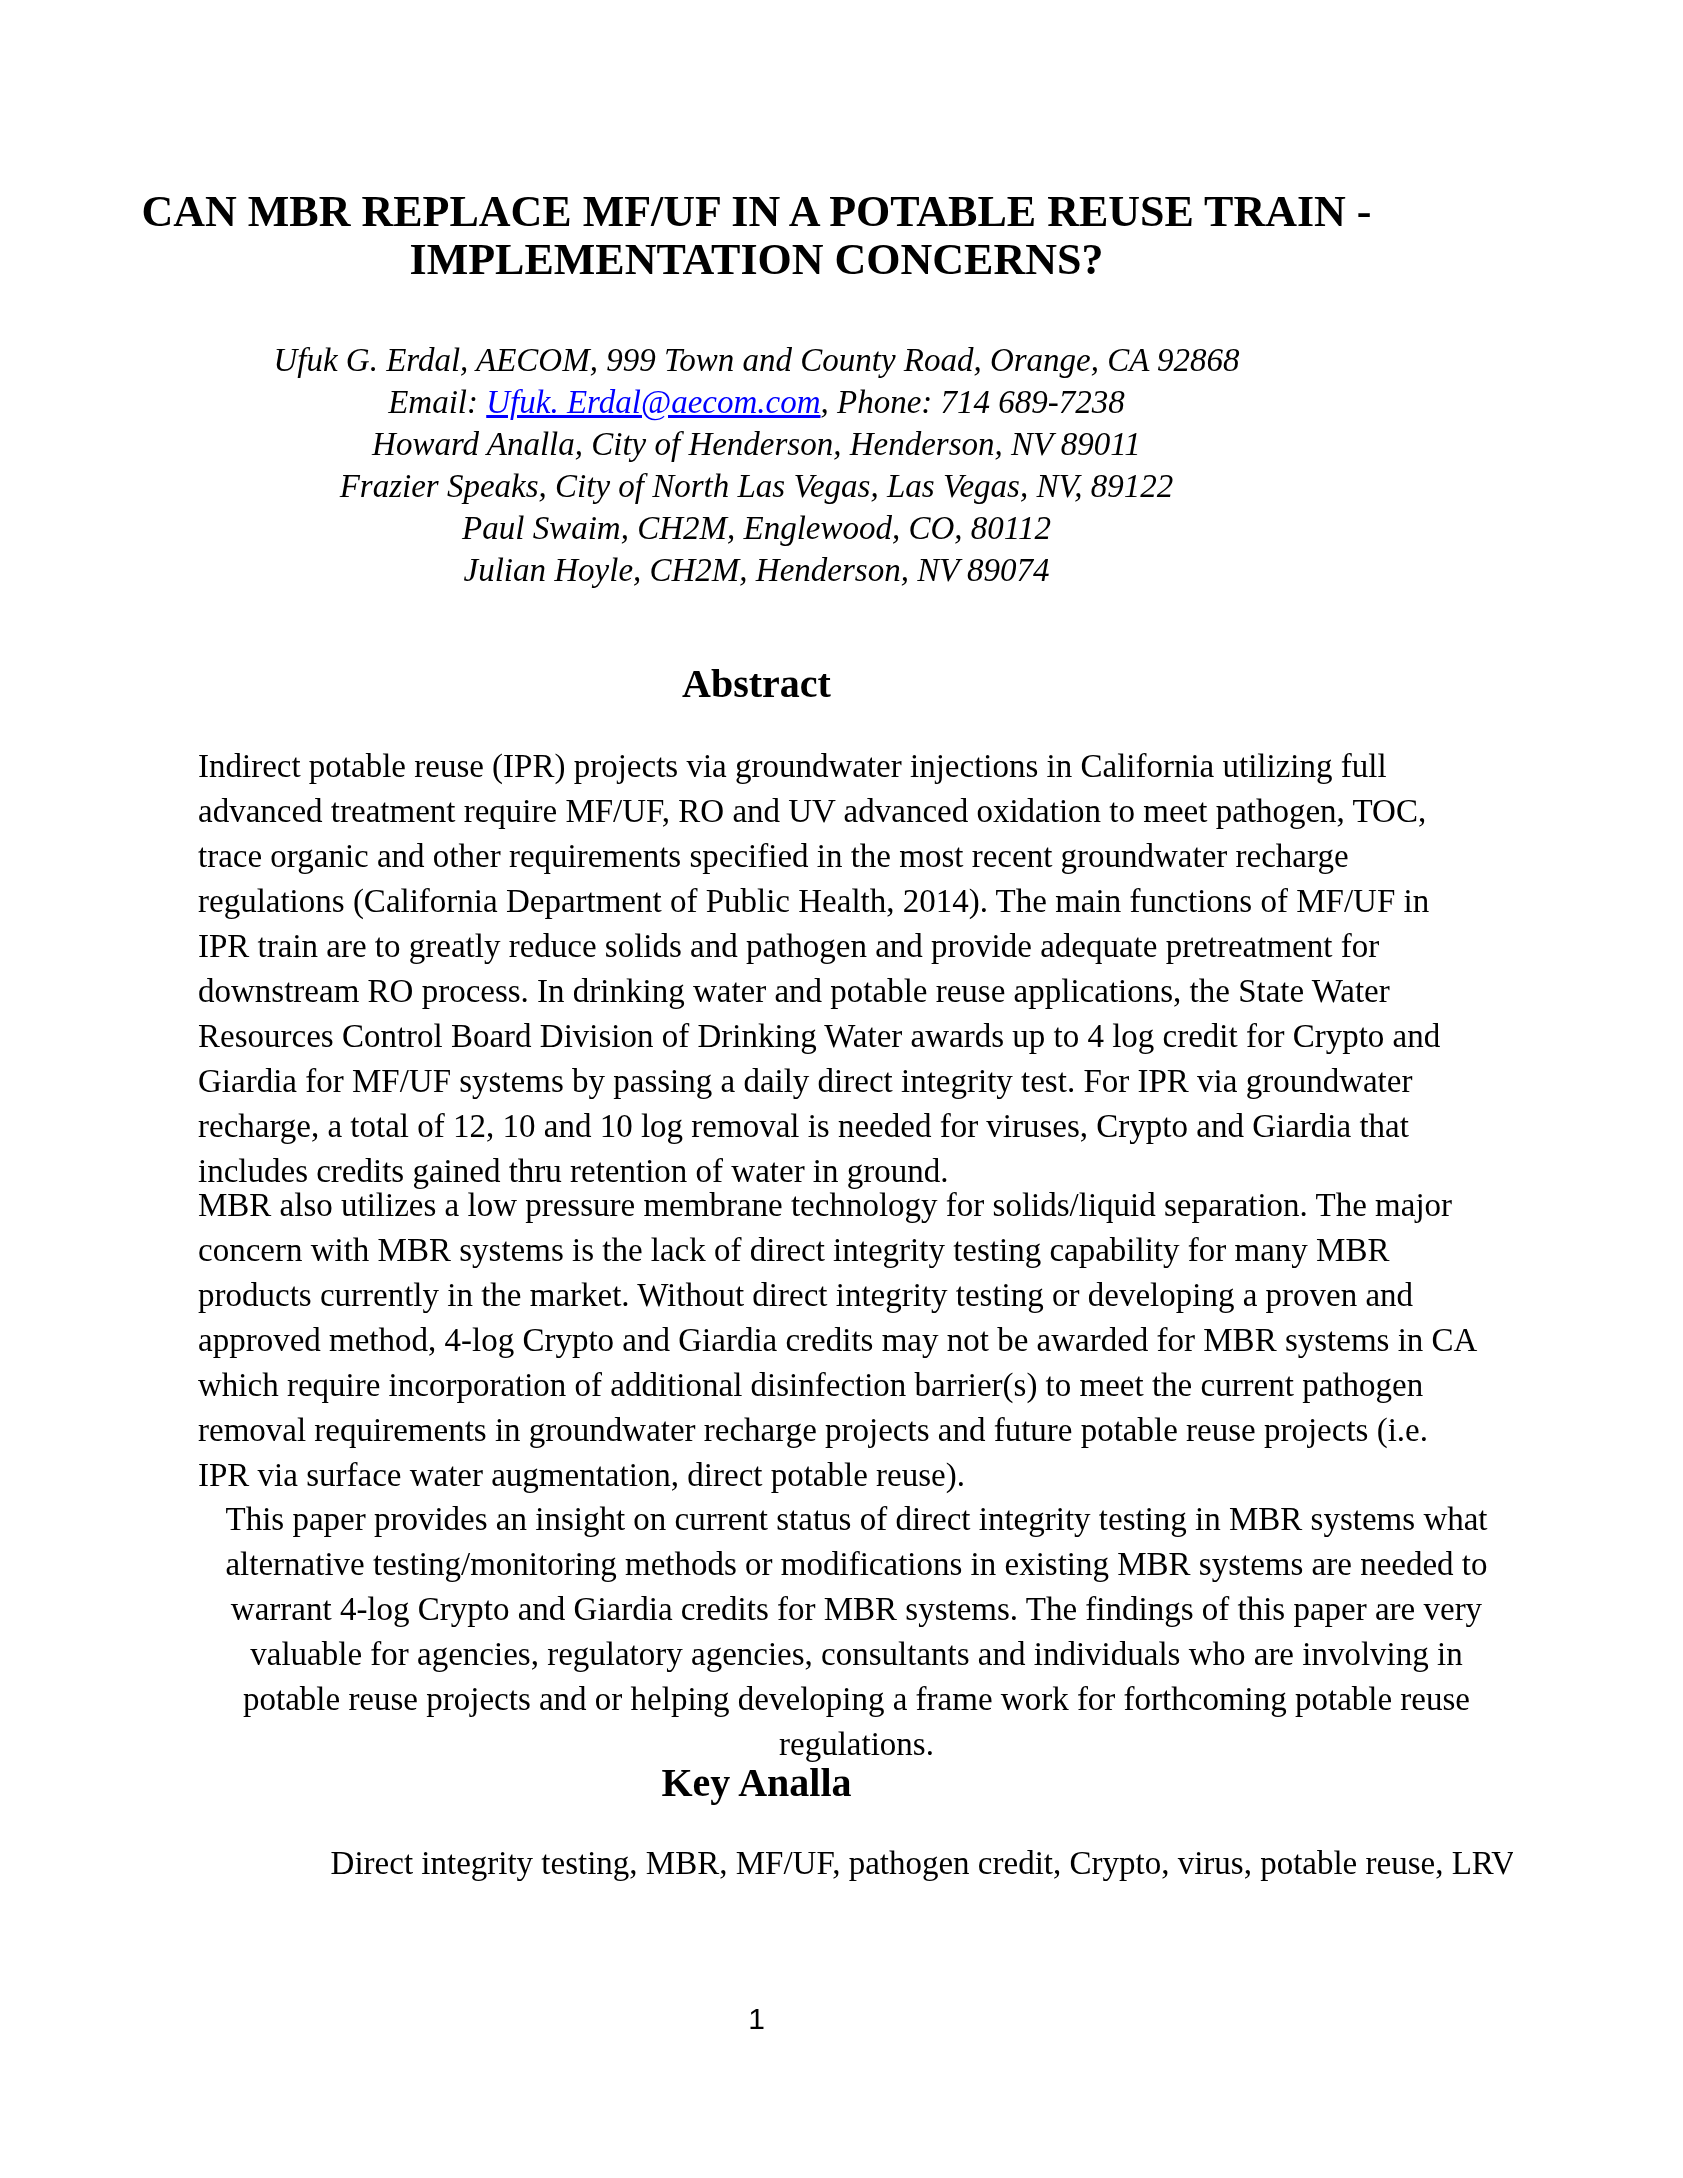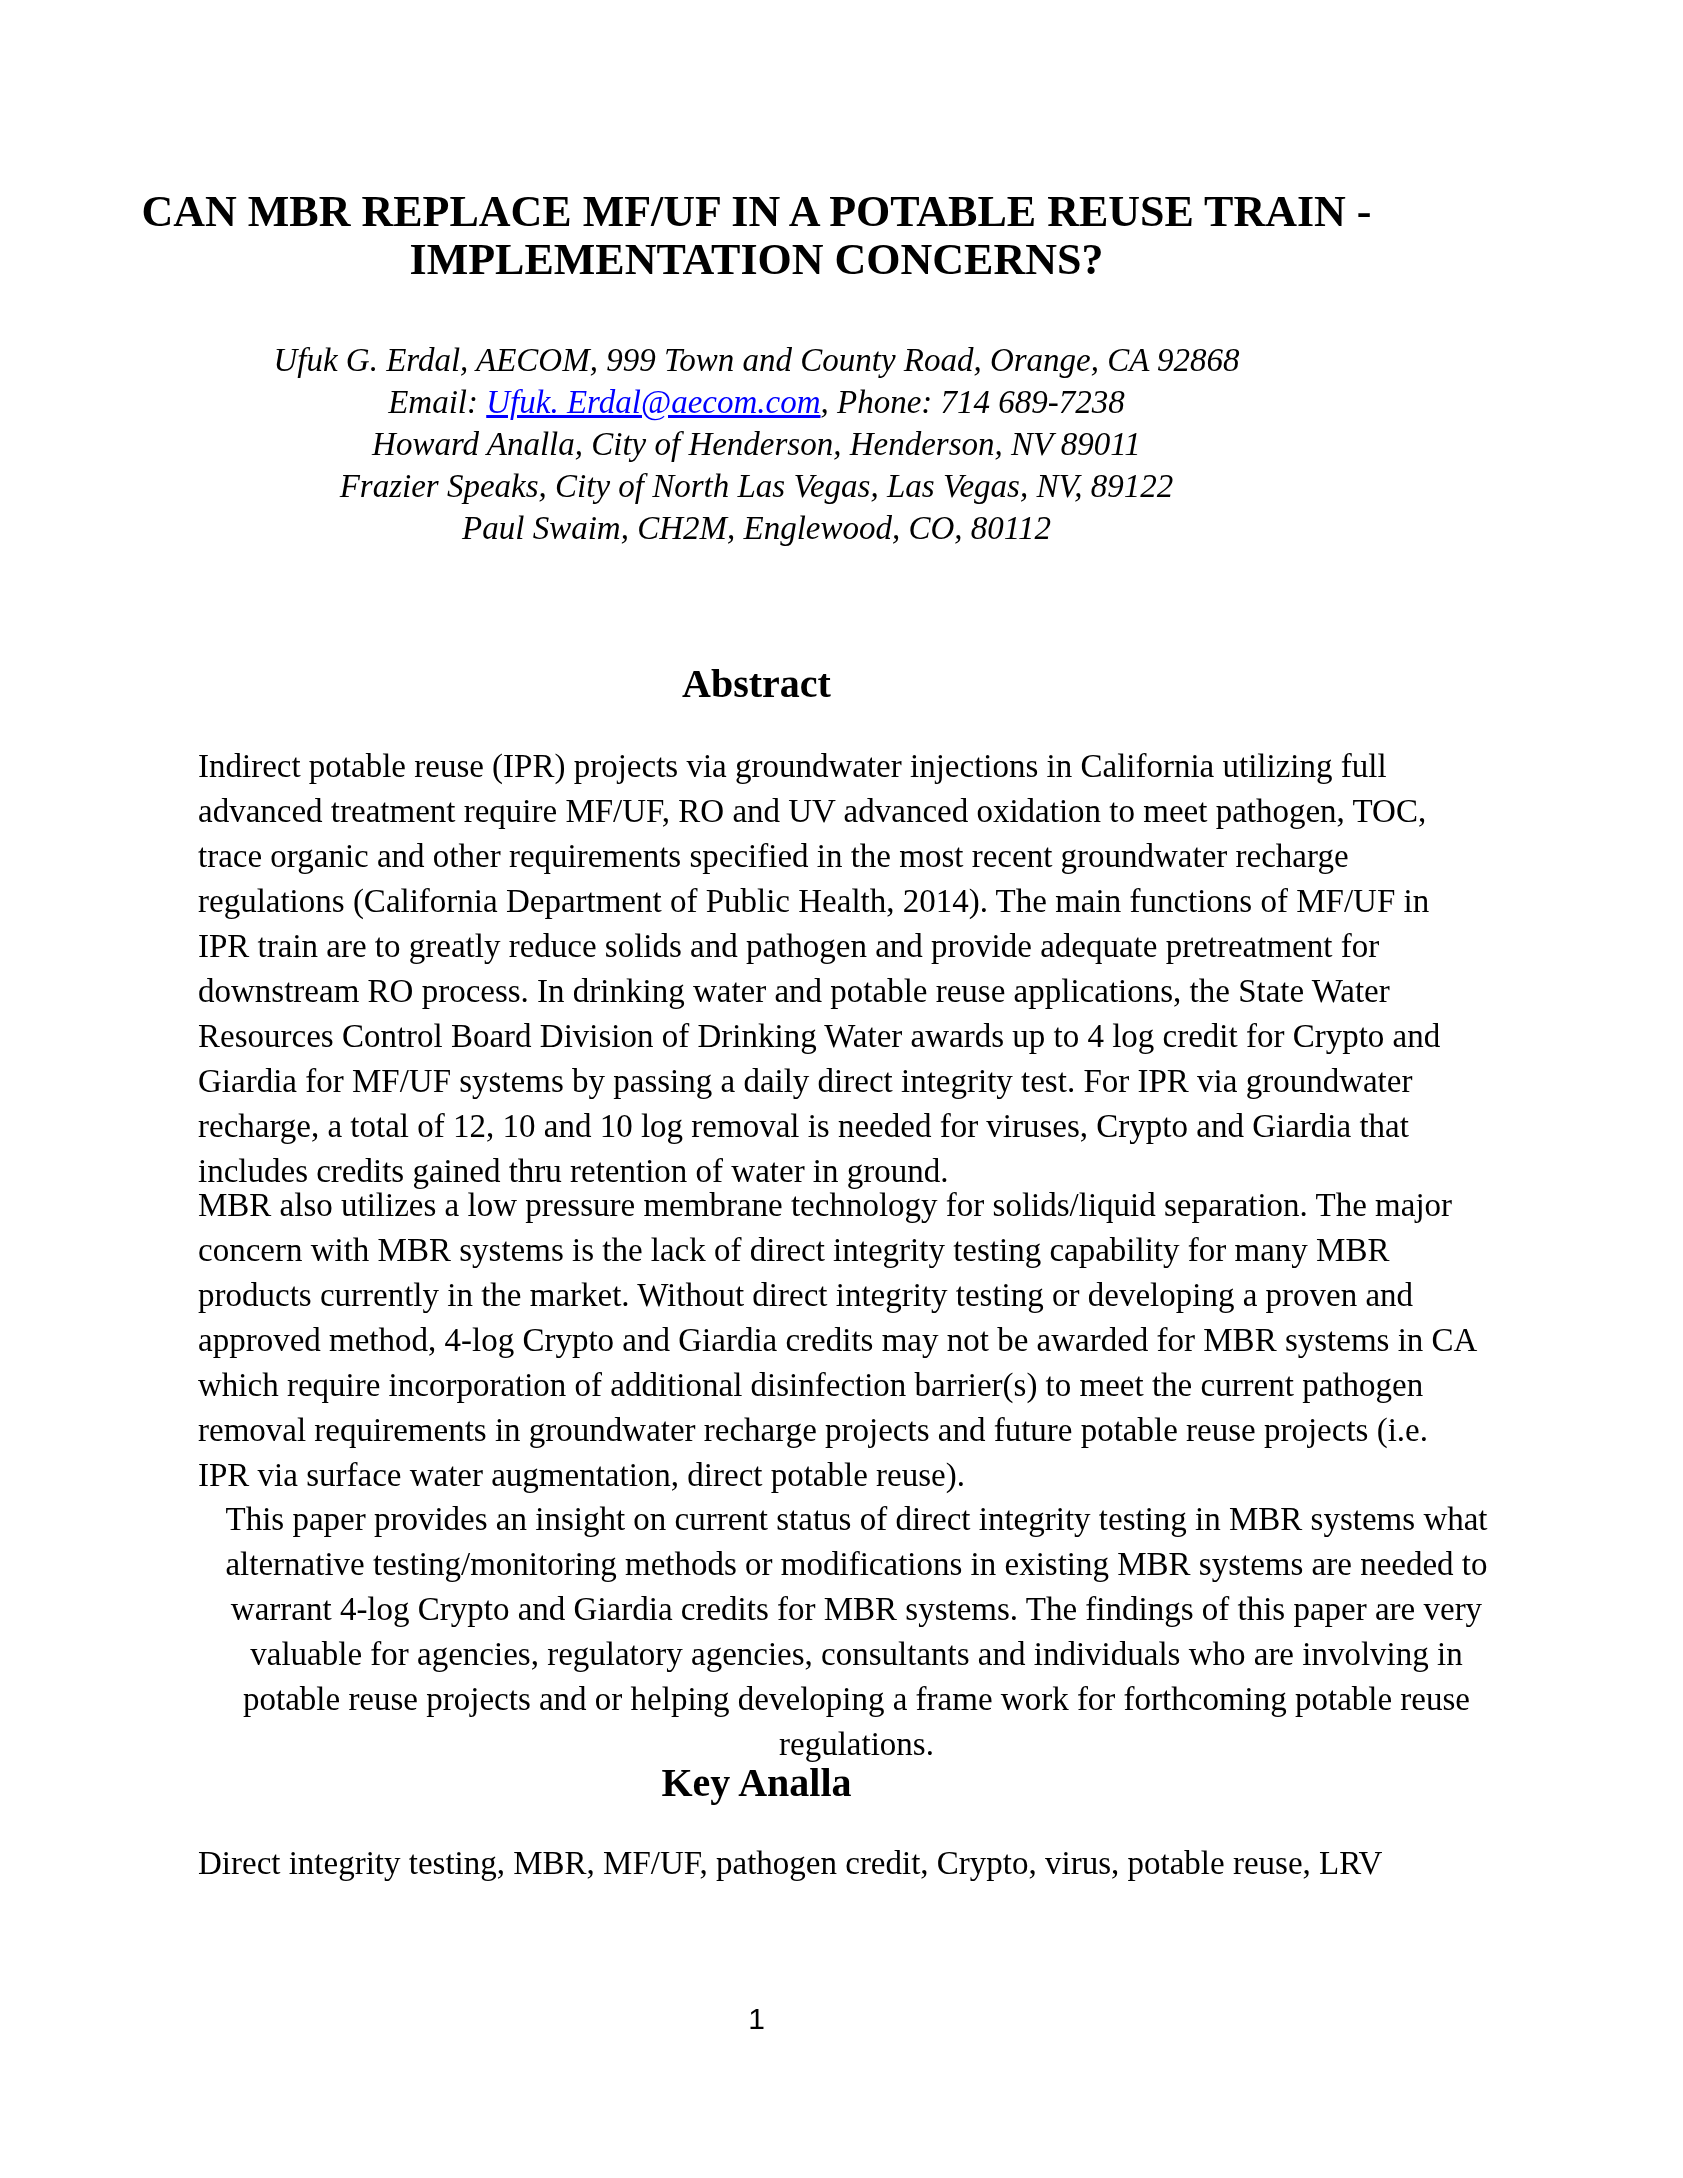--- a/index.html
+++ b/index.html
@@ -62,21 +62,21 @@
     left: 198px;
     width: 1317px;
     font-size: 33px;
     line-height: 45px;
     text-align: left;
     white-space: pre-line;
   }
   .para-1 { top: 744px; }
   .para-2 { top: 1183px; }
   .para-3 { top: 1497px; text-align: center; }
-  .keywords-line { top: 1841px; }
+  .keywords-line { top: 1841px; text-align: right; }
   .page-number {
     position: absolute;
     top: 2002px;
     left: 0;
     right: 0;
     text-align: center;
     font-family: "Liberation Sans", "DejaVu Sans", sans-serif;
     font-size: 30px;
     line-height: 34px;
   }
@@ -88,20 +88,21 @@
 
   <div class="doc-title">CAN MBR REPLACE MF/UF IN A POTABLE REUSE TRAIN -
 IMPLEMENTATION CONCERNS?</div>
 
   <div class="authors">
     <span class="author-line">Ufuk G. Erdal, AECOM, 999 Town and County Road, Orange, CA 92868</span>
     <span class="author-line"><span>Email: </span><a class="email-link">Ufuk. Erdal@aecom.com</a><span>, Phone: 714 689-7238</span></span>
     <span class="author-line">Howard Analla, City of Henderson, Henderson, NV 89011</span>
     <span class="author-line">Frazier Speaks, City of North Las Vegas, Las Vegas, NV, 89122</span>
     <span class="author-line">Paul Swaim, CH2M, Englewood, CO, 80112</span>
+    <span class="author-line">Julian Hoyle, CH2M, Henderson, NV 89074</span>
   </div>
 
   <div class="section-heading heading-abstract">Abstract</div>
 
   <div class="body-text para-1">Indirect potable reuse (IPR) projects via groundwater injections in California utilizing full
 advanced treatment require MF/UF, RO and UV advanced oxidation to meet pathogen, TOC,
 trace organic and other requirements specified in the most recent groundwater recharge
 regulations (California Department of Public Health, 2014).  The main functions of MF/UF in
 IPR train are to greatly reduce solids and pathogen and provide adequate pretreatment for
 downstream RO process. In drinking water and potable reuse applications, the State Water

